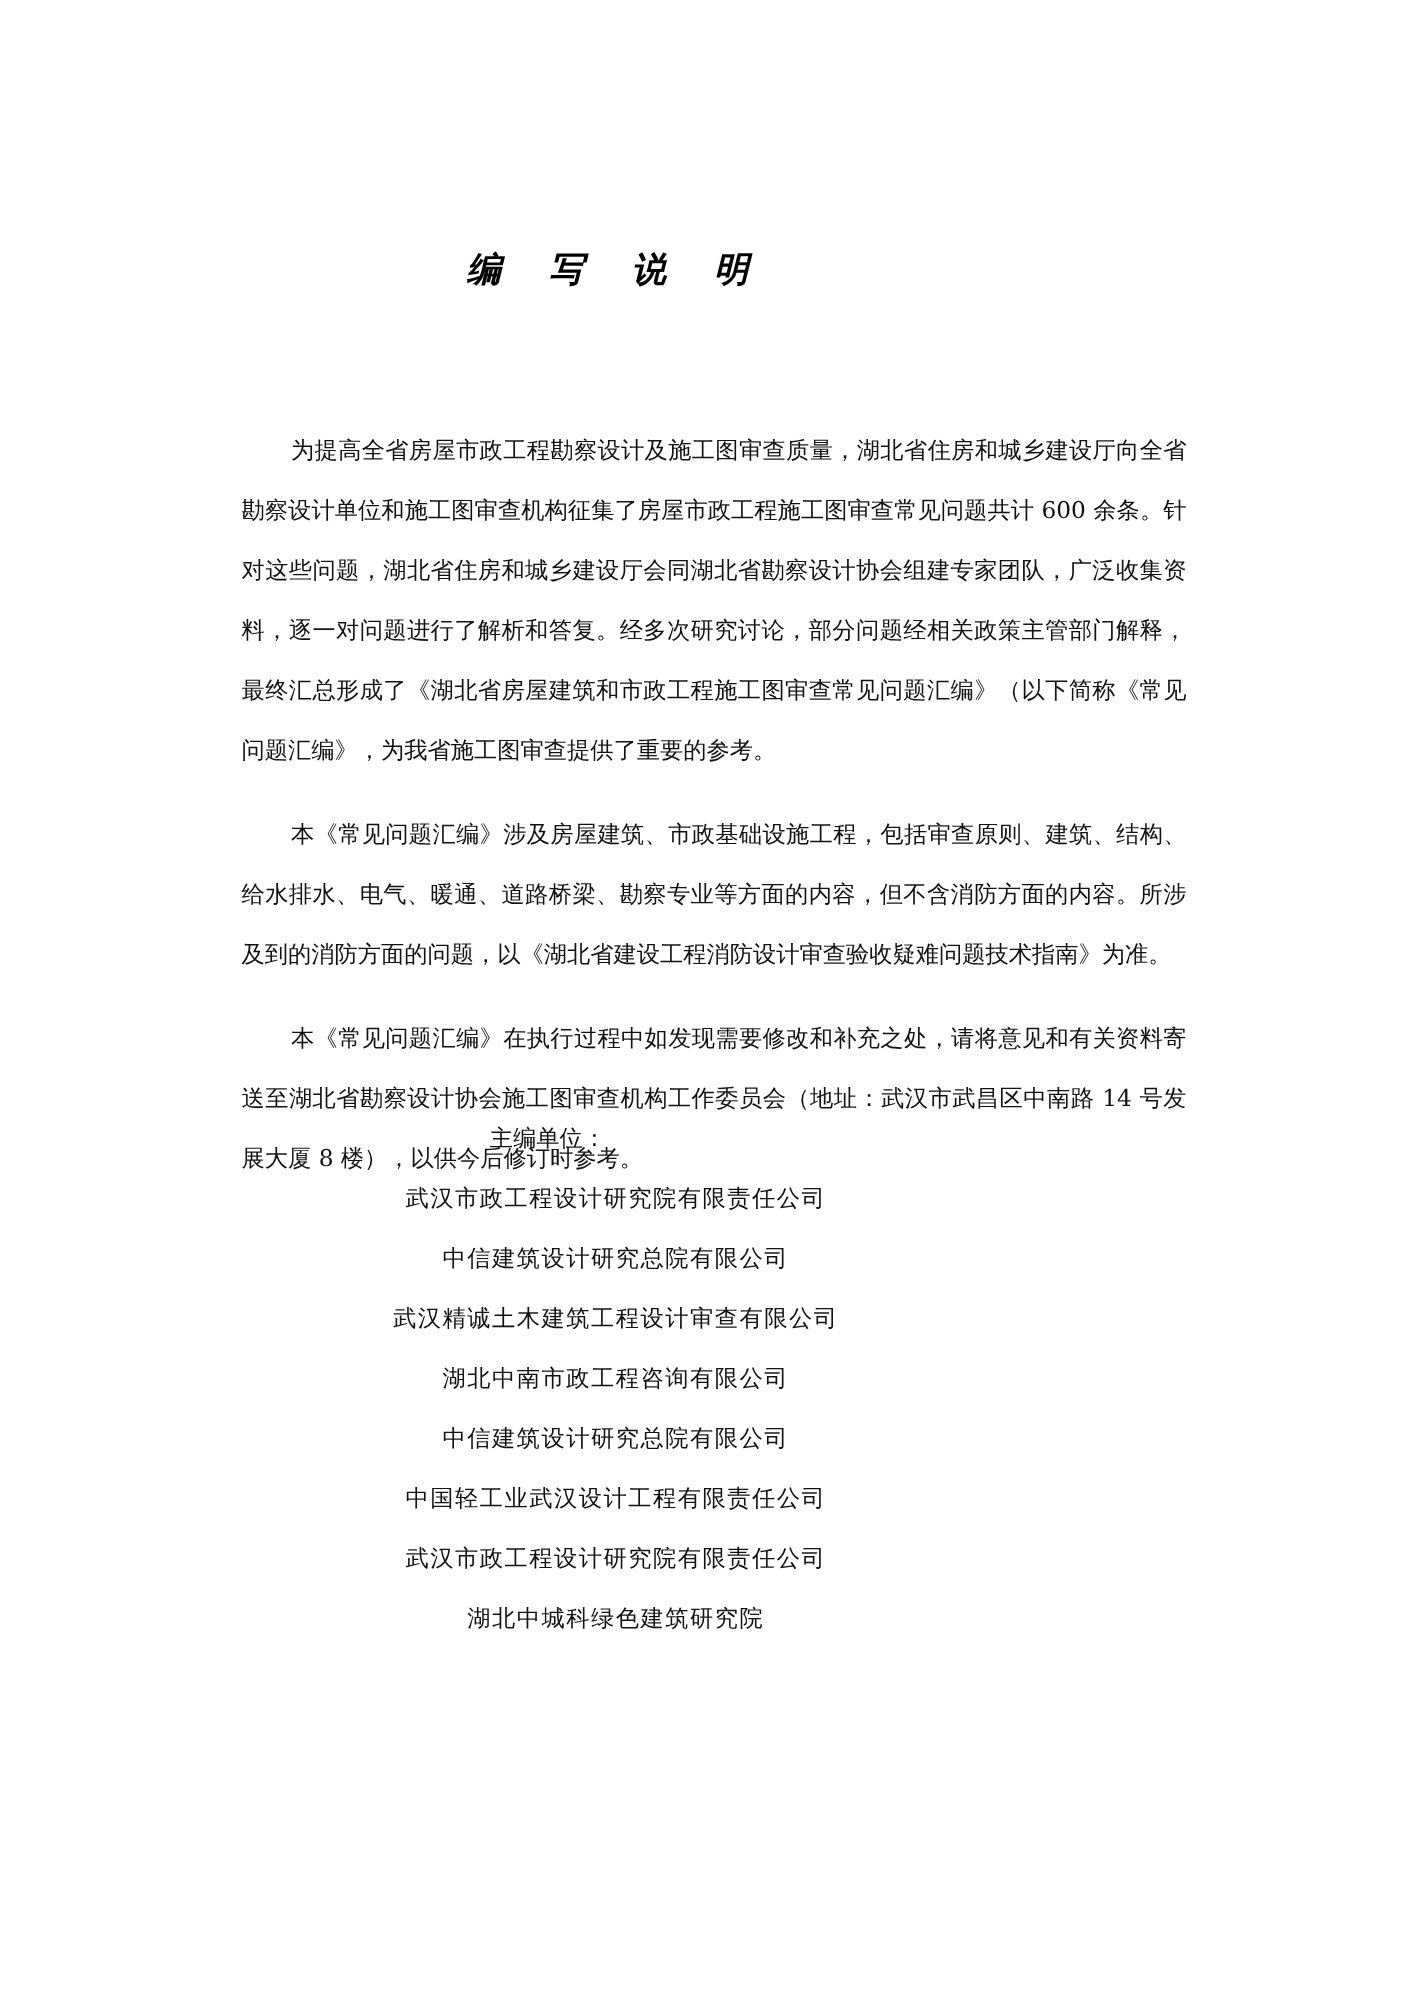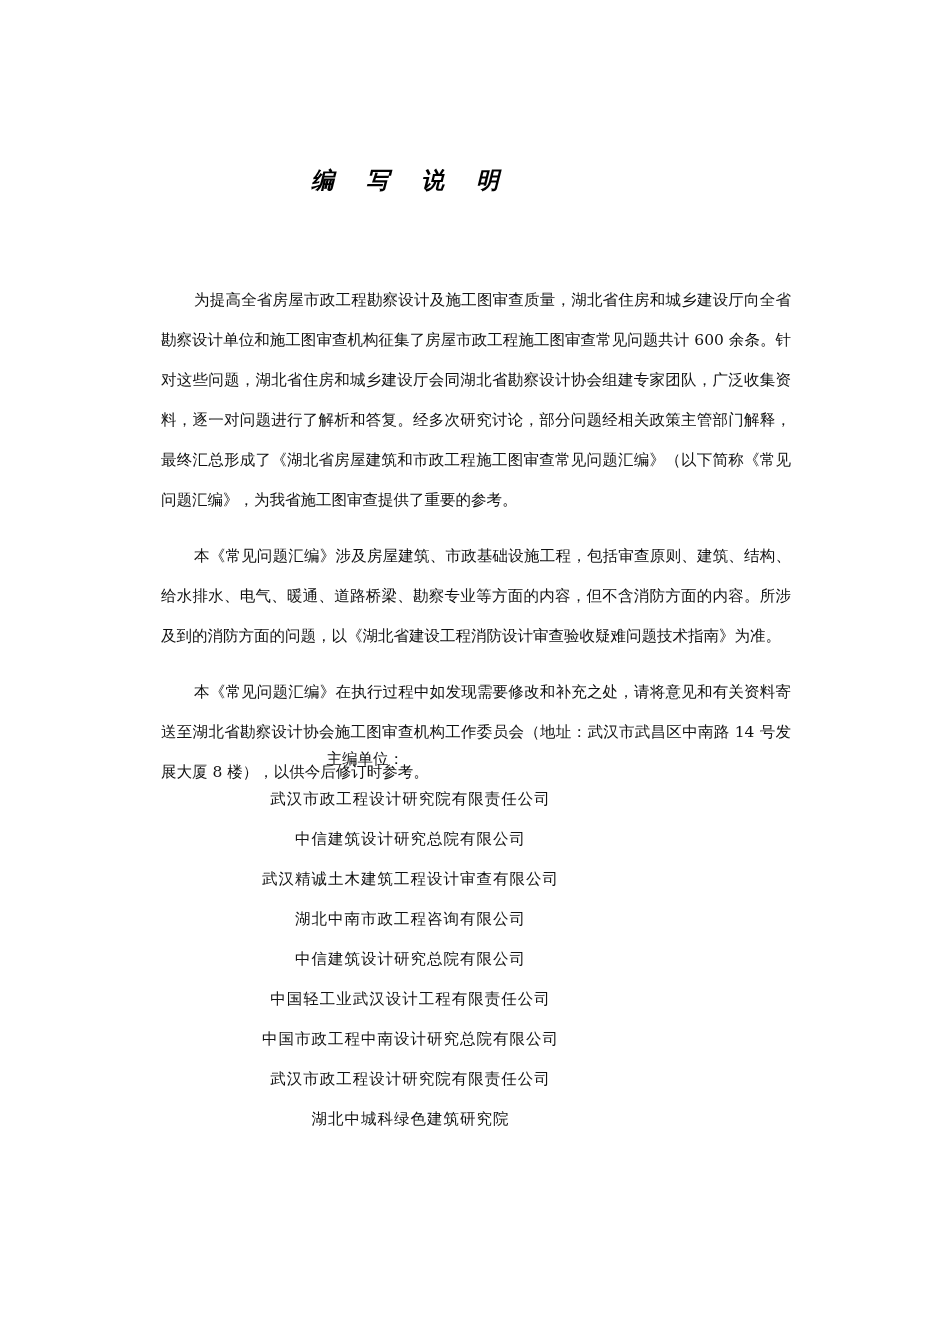--- a/index.html
+++ b/index.html
@@ -108,24 +108,20 @@
     <div class="editor-row">
       <span class="editor-label"></span>
       <span class="editor-name">中信建筑设计研究总院有限公司</span>
     </div>
     <div class="editor-row">
       <span class="editor-label"></span>
       <span class="editor-name">中国轻工业武汉设计工程有限责任公司</span>
     </div>
     <div class="editor-row">
       <span class="editor-label"></span>
-      <span class="editor-name">中国市政工程中南设计研究总院有限公司</span>
-    </div>
-    <div class="editor-row">
-      <span class="editor-label"></span>
       <span class="editor-name">武汉市政工程设计研究院有限责任公司</span>
     </div>
     <div class="editor-row">
       <span class="editor-label"></span>
       <span class="editor-name">湖北中城科绿色建筑研究院</span>
     </div>
   </div>
 
 </div>
 

